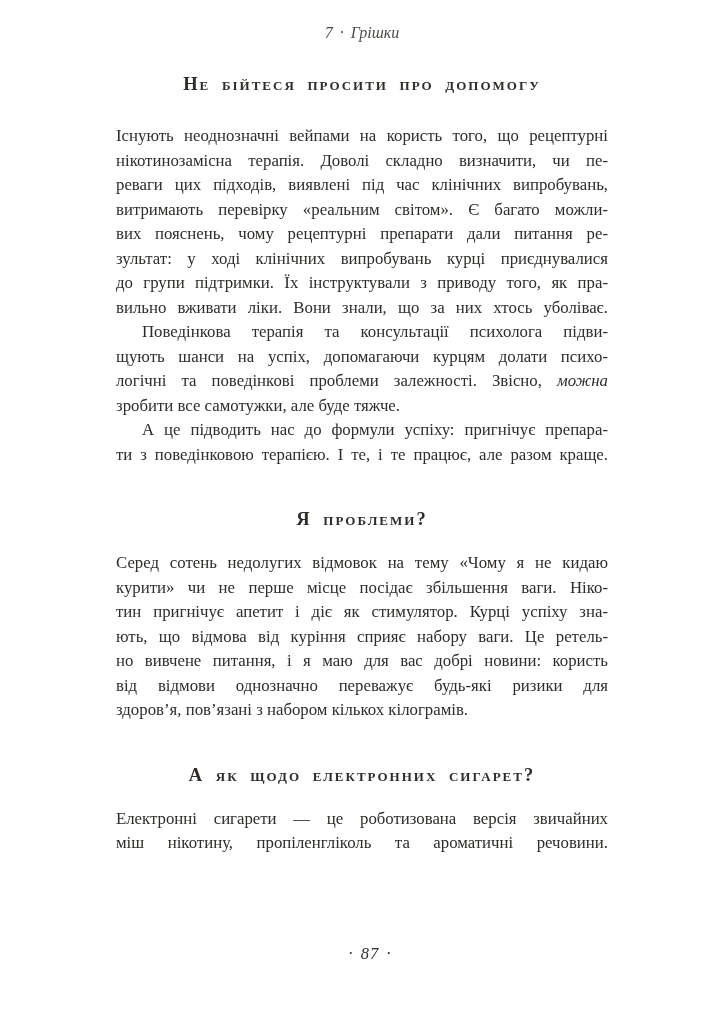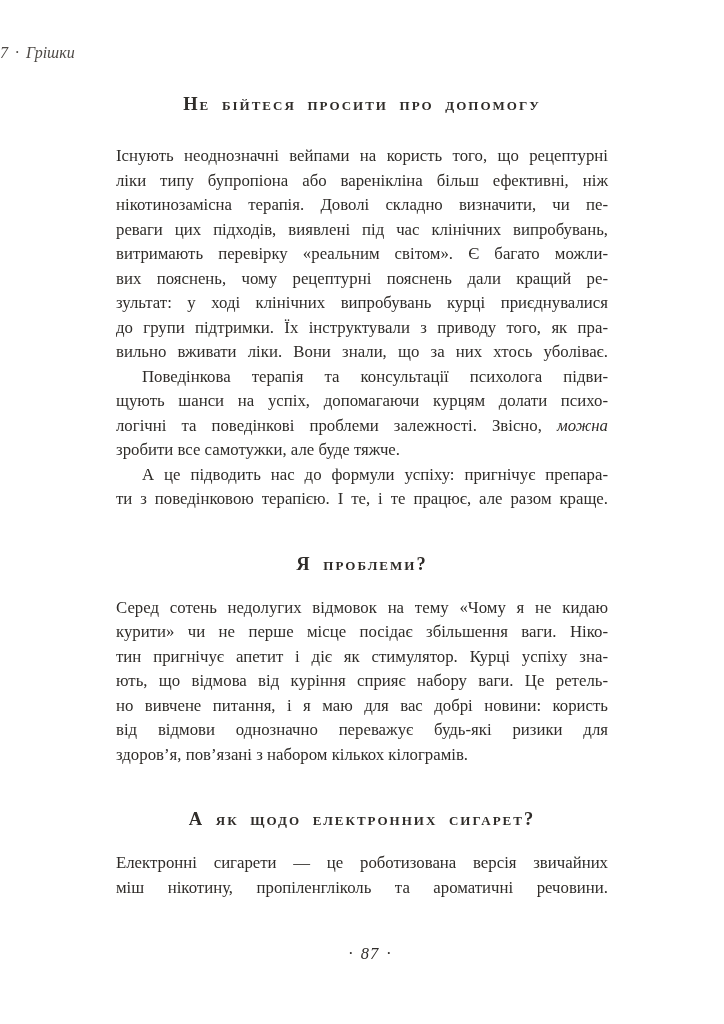--- a/index.html
+++ b/index.html
@@ -11,22 +11,22 @@
     position: relative;
     width: 724px;
     height: 1024px;
     margin: 0 auto;
     background: var(--page-bg, #ffffff);
     font-family: "Liberation Serif", "DejaVu Serif", serif;
     color: var(--text-color, #2f2c29);
     overflow: hidden;
   }
   .running-head {
-    padding-top: 42px;
-    text-align: left;
+    padding-top: 22px;
+    text-align: center;
     font-style: italic;
     font-size: 16px;
     line-height: 22px;
     color: var(--muted-color, #4e4a46);
     word-spacing: 3px;
   }
   .text-block {
     width: 492px;
     margin: 8px auto;
   }
@@ -79,25 +79,24 @@
 </head>
 <body>
 
 <div class="page">
   <div class="running-head">7 · Грішки</div>
 
   <div class="text-block" id="content">
       <div class="section-heading">Не бійтеся просити про допомогу</div>
       <div class="paragraph">
         <div class="line">Існують неоднозначні вейпами на користь того, що рецептурні</div>
-        <div class="line">ліки типу бупропіона або варенікліна більш ефективні, ніж</div>
         <div class="line">нікотинозамісна терапія. Доволі складно визначити, чи пе-</div>
         <div class="line">реваги цих підходів, виявлені під час клінічних випробувань,</div>
         <div class="line">витримають перевірку «реальним світом». Є багато можли-</div>
-        <div class="line">вих пояснень, чому рецептурні пояснень дали кращий ре-</div>
+        <div class="line">вих пояснень, чому рецептурні препарати дали питання ре-</div>
         <div class="line">зультат: у ході клінічних випробувань курці приєднувалися</div>
         <div class="line">до групи підтримки. Їх інструктували з приводу того, як пра-</div>
         <div class="line">вильно вживати ліки. Вони знали, що за них хтось уболіває.</div>
       </div>
       <div class="paragraph">
         <div class="line first-indent">Поведінкова терапія та консультації психолога підви-</div>
         <div class="line">щують шанси на успіх, допомагаючи курцям долати психо-</div>
         <div class="line"><span>логічні та поведінкові проблеми залежності. Звісно, </span><span class="it">можна</span></div>
         <div class="line no-fill">зробити все самотужки, але буде тяжче.</div>
       </div>

